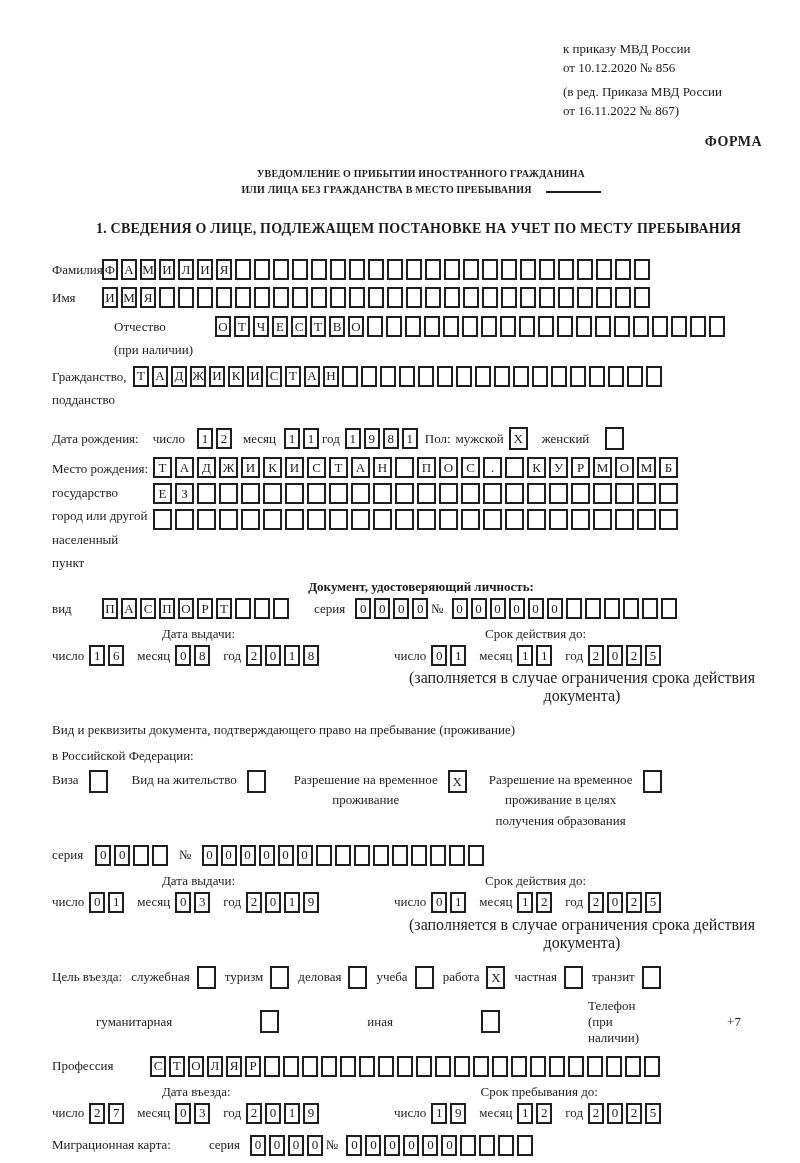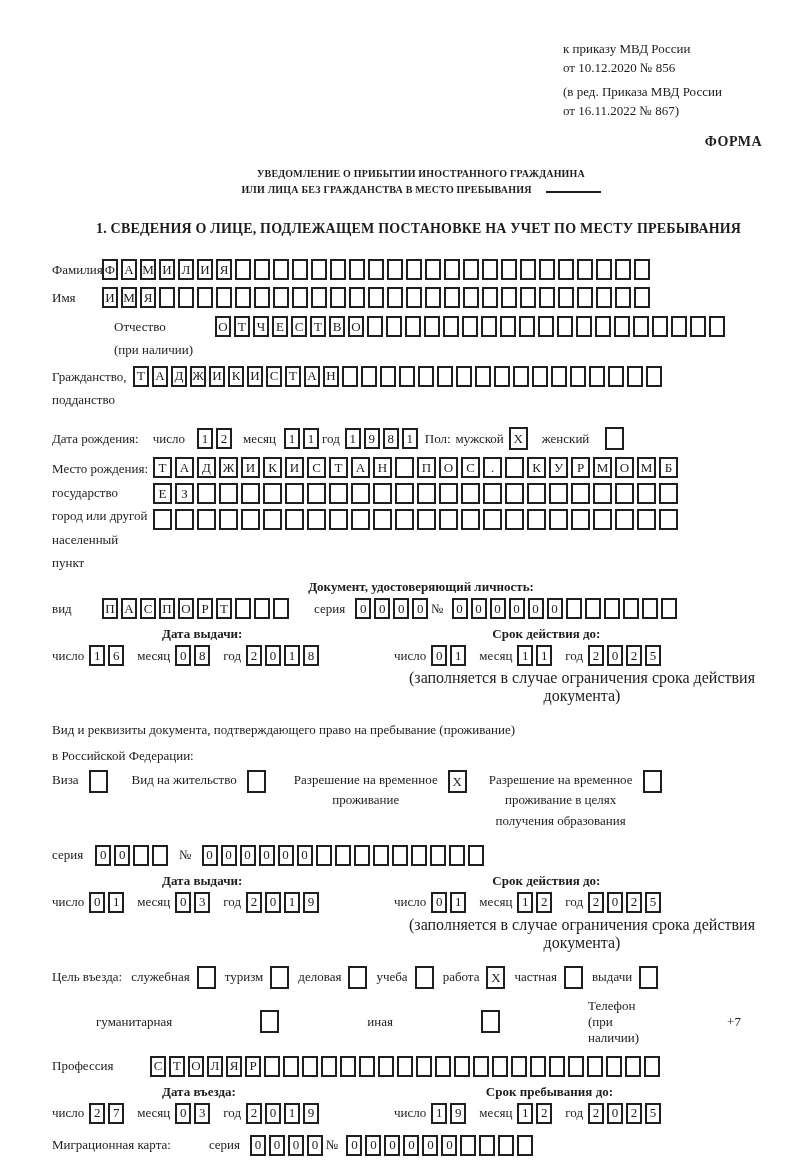--- a/index.html
+++ b/index.html
@@ -28,21 +28,21 @@
     font-size:13px; flex:0 0 auto; background:#fff;
   }
   .boxes.wide .cell { width:19px; }
   .cb {
     display:inline-block; width:19px; height:23px; border:2px solid #1f1f1f;
     text-align:center; line-height:20px; font-size:13px; flex:0 0 auto; background:#fff;
   }
   .mltop { align-items:flex-start; }
   .lblcol { line-height:1.75; }
   
-  .dates-heads { display:flex; margin-top:7px;font-weight:bold; }
+  .dates-heads { display:flex; margin-top:7px; }
   .dates-heads .dh-left { margin-left:110px; }
   .dates-heads .dh-right { margin-left:250px; }
   .dates-row { display:flex; align-items:center; margin-top:3px; }
   .dgroup { display:flex; align-items:center; }
   .dgroup .dlabel { margin-right:5px; }
   .dgroup .boxes { margin-right:10px; }
   .dg-right { margin-left:62px; }
   .note { font-size:16px; margin-top:3px; margin-left:320px; width:420px; text-align:center; }
   
   .res-opts { display:flex; align-items:flex-start; margin-top:1px; }
@@ -565,21 +565,21 @@
     </span>
     <span class="pitem">
       <span>работа</span>
       <span class="cb">X</span>
     </span>
     <span class="pitem">
       <span>частная</span>
       <span class="cb"></span>
     </span>
     <span class="pitem">
-      <span>выдачи</span>
+      <span>транзит</span>
       <span class="cb"></span>
     </span>
   </div>
 
   <div class="purp2">
     <span style="width:75px;" class="spacer"></span>
     <span>гуманитарная</span>
     <span style="width:12px;" class="spacer"></span>
     <span class="cb"></span>
     <span style="width:18px;" class="spacer"></span>

